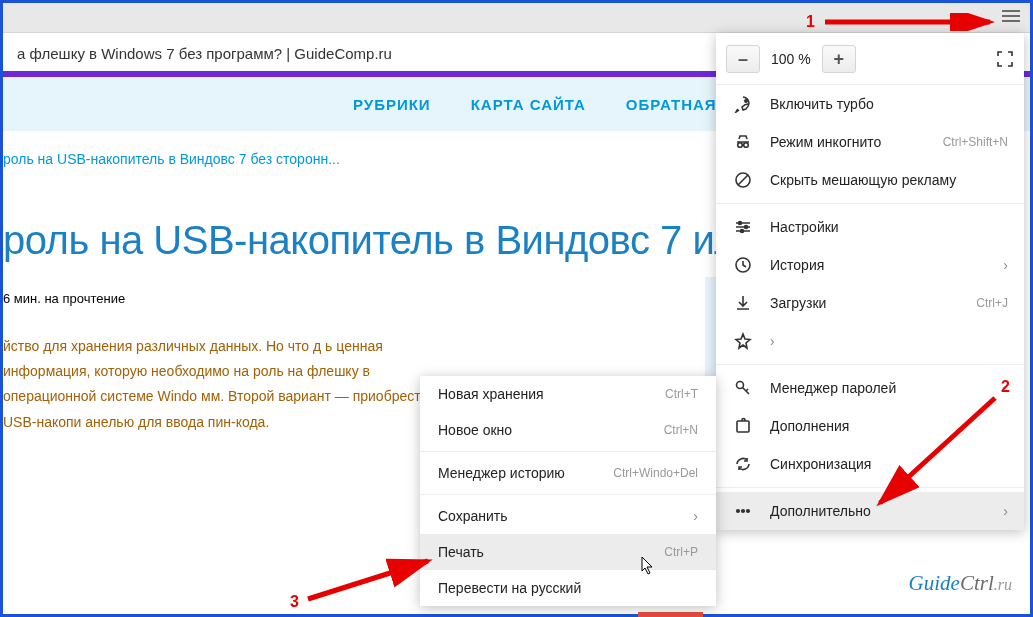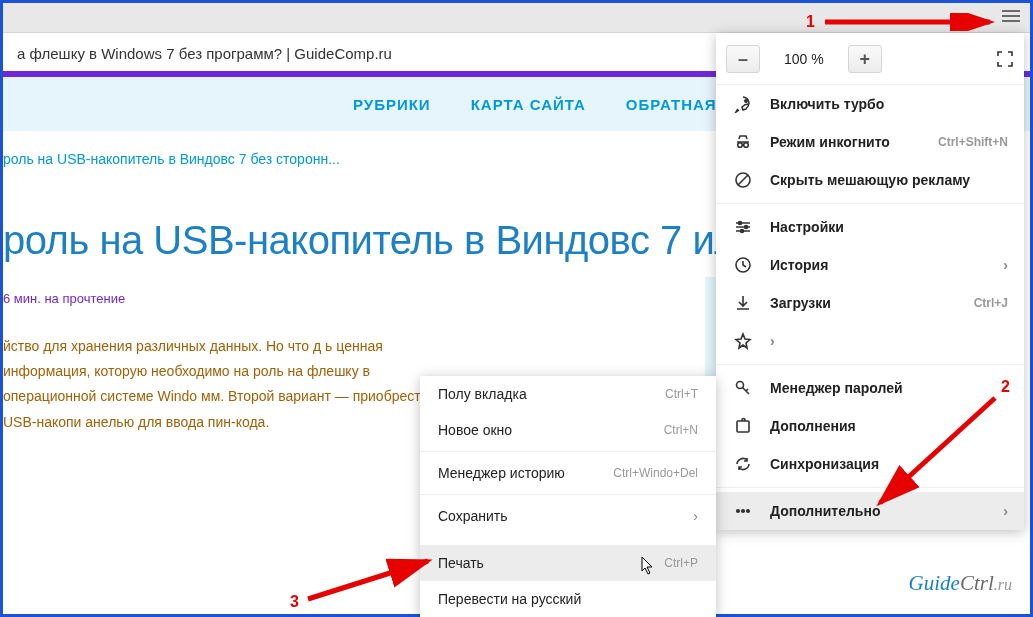--- a/index.html
+++ b/index.html
@@ -16,50 +16,50 @@
 
 
 .content { position: relative; }
 .bluebar { background: #e6f4fb; height: 54px; display: flex; align-items: center; padding-left: 350px; gap: 40px; }
 .bluebar span { color: #0099d9; font-size: 15px; font-weight: bold; letter-spacing: 1px; }
 
 .breadcrumb { padding: 20px 16px 0 0; color: #0099d9; font-size: 14px; }
 
 .heading { font-family: 'Arial Narrow', Arial, sans-serif; font-size: 40px; color: #1b80c4; font-weight: 400; line-height: 1.15; padding: 50px 0 10px 0; letter-spacing: -0.5px; }
 
-.readtime { color: #6d28d9; font-size: 13px; padding: 18px 0 28px 0; }
+.readtime { color: #000000; font-size: 13px; padding: 18px 0 28px 0; }
 
 .bodytext { font-size: 14px; color: #a16207; line-height: 1.8; max-width: 460px; }
 
 .sidebar-box { position: absolute; top: 200px; right: 35px; width: 290px; background: #e6f4fb; padding: 28px 22px; text-align: center; }
 .sidebar-title { color: #0099d9; font-size: 21px; margin-bottom: 18px; }
 .sidebar-input { width: 100%; height: 46px; border: 1px solid #d0d8dc; background: #fff; padding: 0 14px; font-size: 14px; color: #888; }
 
 .redbar { position: absolute; top: 535px; left: 635px; width: 65px; height: 6px; background: #e74c3c; }
 .watermark { position: absolute; bottom: 18px; right: 18px; font-family: Georgia, serif; font-style: italic; font-size: 21px; }
 .watermark .g { color: #1b80c4; } .watermark .c { color: #6b6b6b; } .watermark .r { color: #999; font-size: 16px; }
 
 
 .mainmenu { position: absolute; top: 30px; right: 6px; width: 308px; background: #fff; box-shadow: 0 2px 12px rgba(0,0,0,0.25); z-index: 50; font-size: 14px; color: #222; }
 .zoomrow { height: 52px; display: flex; align-items: center; border-bottom: 1px solid #eee; padding: 0 10px; }
 .zoombtn { width: 34px; height: 28px; border: 1px solid #d5d5d5; background: linear-gradient(#fafafa,#ececec); border-radius: 3px; text-align: center; line-height: 26px; font-size: 18px; cursor: pointer; font-weight: bold; color: #555; }
-.zoomval { flex: 0 0 auto; margin: 0 24px; font-size: 14px; text-align: center; }
+.zoomval { flex: 0 0 auto; margin: 0 11px; font-size: 14px; text-align: center; }
 .fullscr { margin-left: auto; width: 18px; height: 18px; cursor: pointer; }
-.mitem { height: 38px; display: flex; align-items: center; padding: 0 16px; cursor: pointer; font-weight: bold; }
+.mitem { height: 38px; display: flex; align-items: center; padding: 0 16px; cursor: pointer; }
 .mitem.hl { background: #ececec; }
 .mitem .icon { width: 22px; height: 18px; margin-right: 16px; display: flex; align-items: center; justify-content: center; }
 .mitem .lbl { flex: 1; }
 .mitem .sc { color: #999; font-size: 12px; }
 .mitem .chev { color: #888; font-size: 14px; }
 .msep { height: 1px; background: #eee; margin: 4px 0; }
 
 
 .submenu { position: absolute; top: 373px; left: 417px; width: 296px; background: #fff; box-shadow: 0 2px 12px rgba(0,0,0,0.25); z-index: 60; font-size: 14px; color: #222; }
 .sitem { height: 36px; display: flex; align-items: center; padding: 0 18px; cursor: pointer; }
-.sitem.hl { background: #ececec; margin-top: 11px; }
+.sitem.hl { background: #ececec; }
 .sitem .lbl { flex: 1; }
 .sitem .sc { color: #999; font-size: 12px; }
 .sitem .chev { color: #888; }
 .ssep { height: 1px; background: #eee; margin: 3px 0; }
 
 
 .anno { position: absolute; color: #e60000; font-weight: bold; font-size: 16px; z-index: 100; }
 .arrow { position: absolute; z-index: 99; pointer-events: none; }
 .cursor { position: absolute; z-index: 101; width: 14px; height: 20px; }
 
@@ -225,21 +225,21 @@
           </span>
           <span class="lbl">Дополнительно</span>
           <span class="chev">›</span>
         </div>
       </div>
   </div>
 
   <div class="submenu">
     <div id="submenu-items">
         <div class="sitem">
-          <span class="lbl">Полу вкладка</span>
+          <span class="lbl">Новая хранения</span>
           <span class="sc">Ctrl+T</span>
         </div>
         <div class="sitem">
           <span class="lbl">Новое окно</span>
           <span class="sc">Ctrl+N</span>
         </div>
         <div class="ssep"></div>
         <div class="sitem">
           <span class="lbl">Менеджер историю</span>
           <span class="sc">Ctrl+Windo+Del</span>

